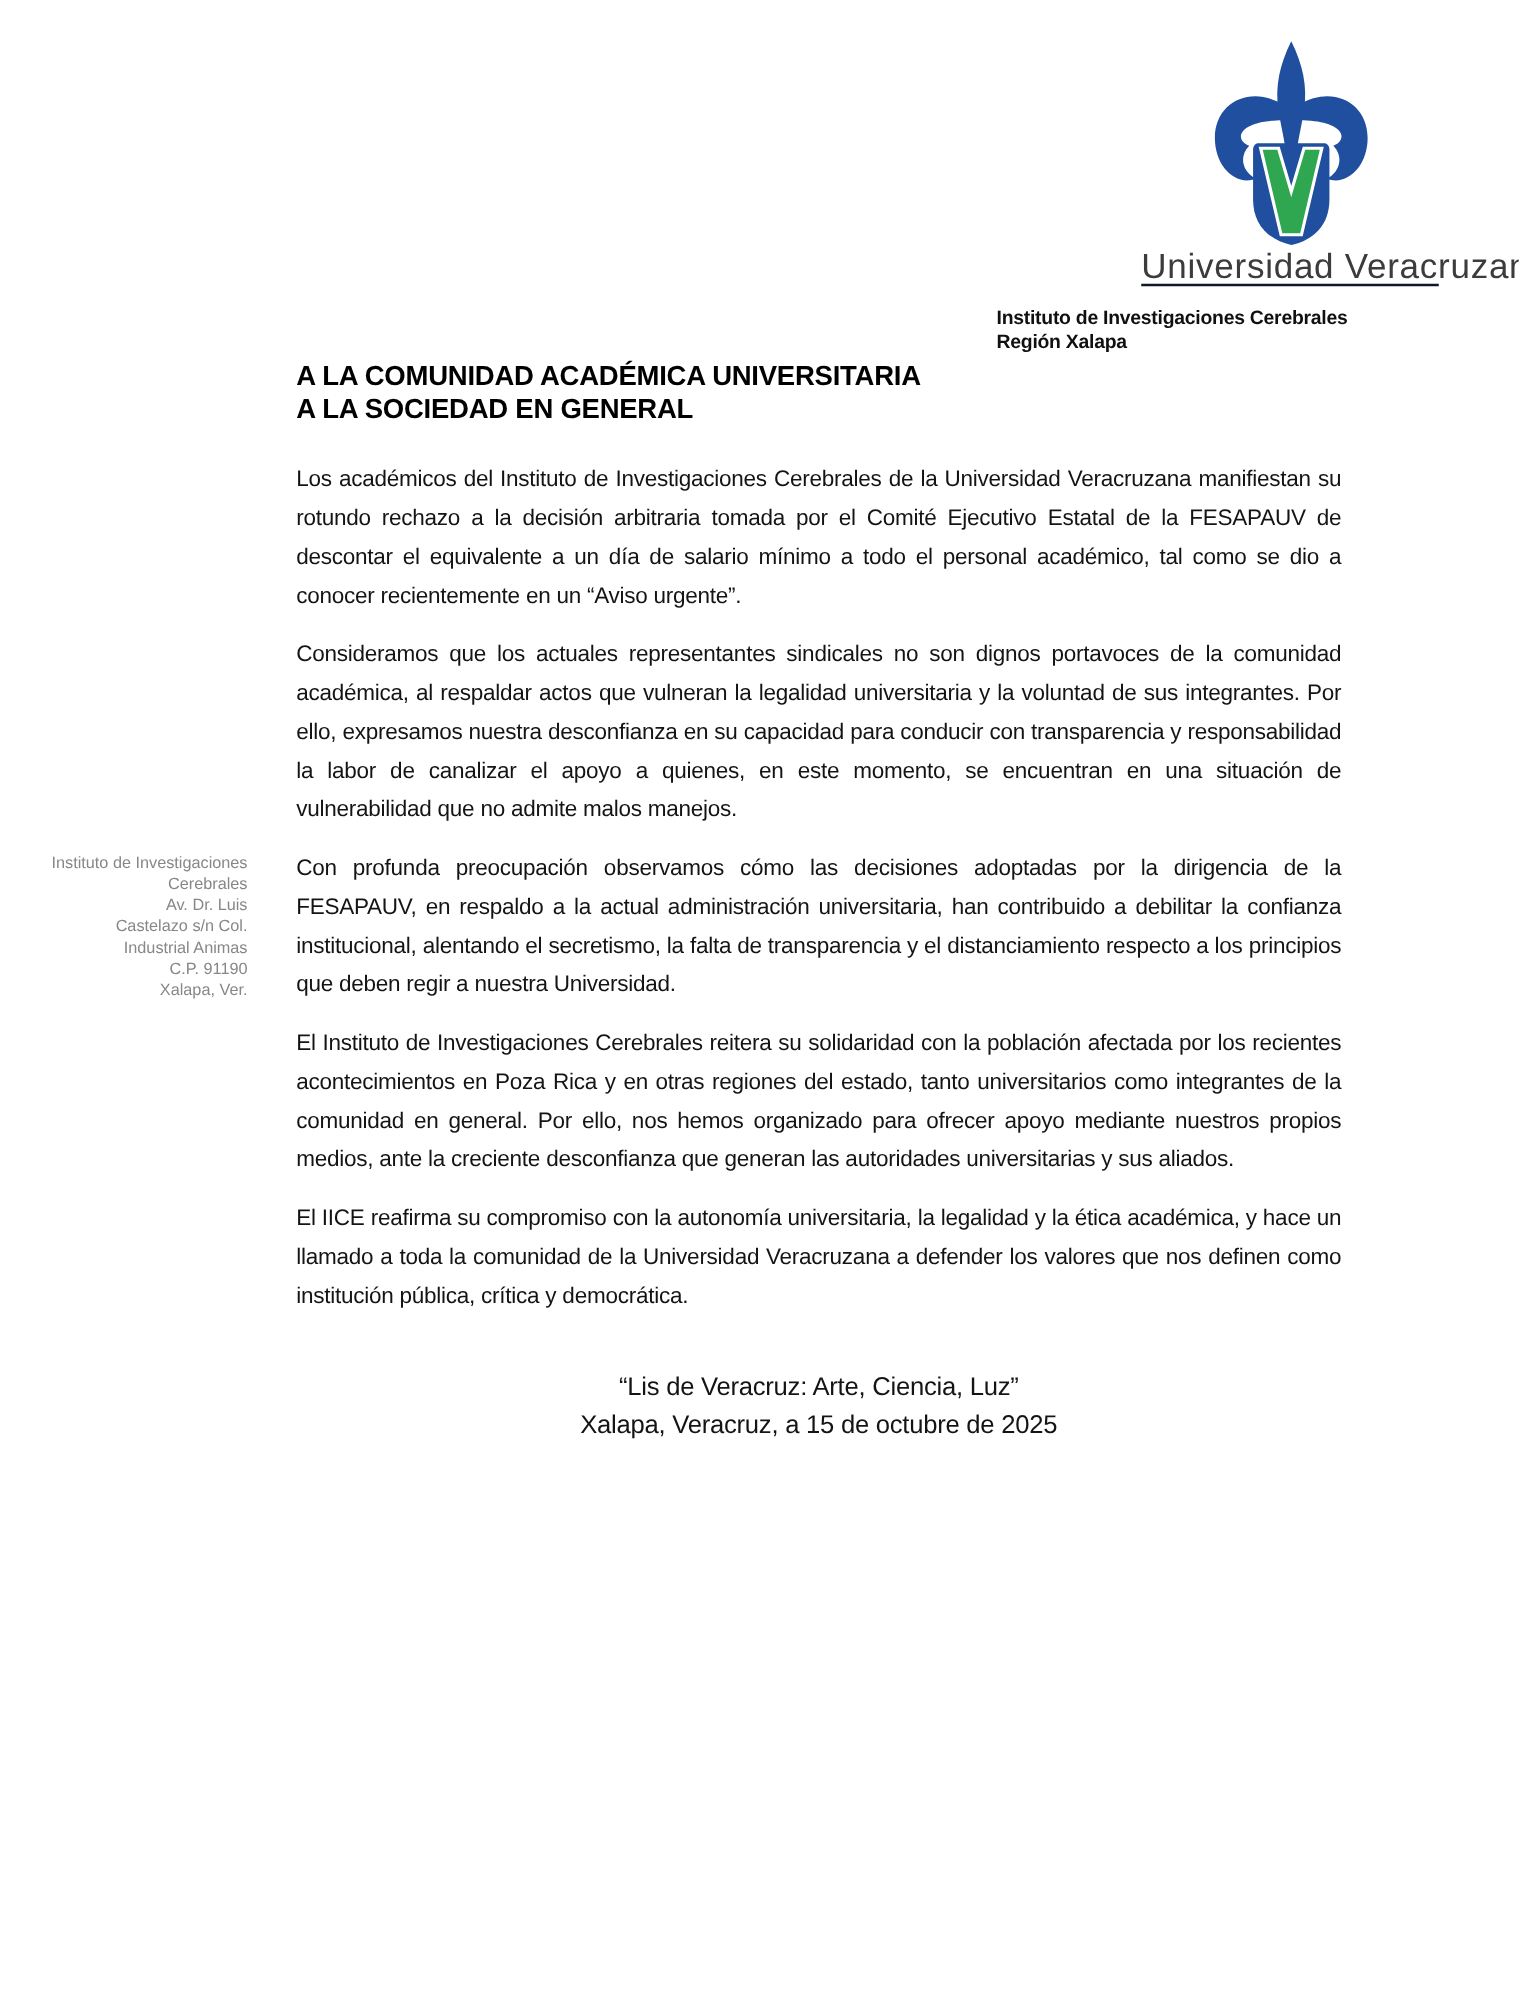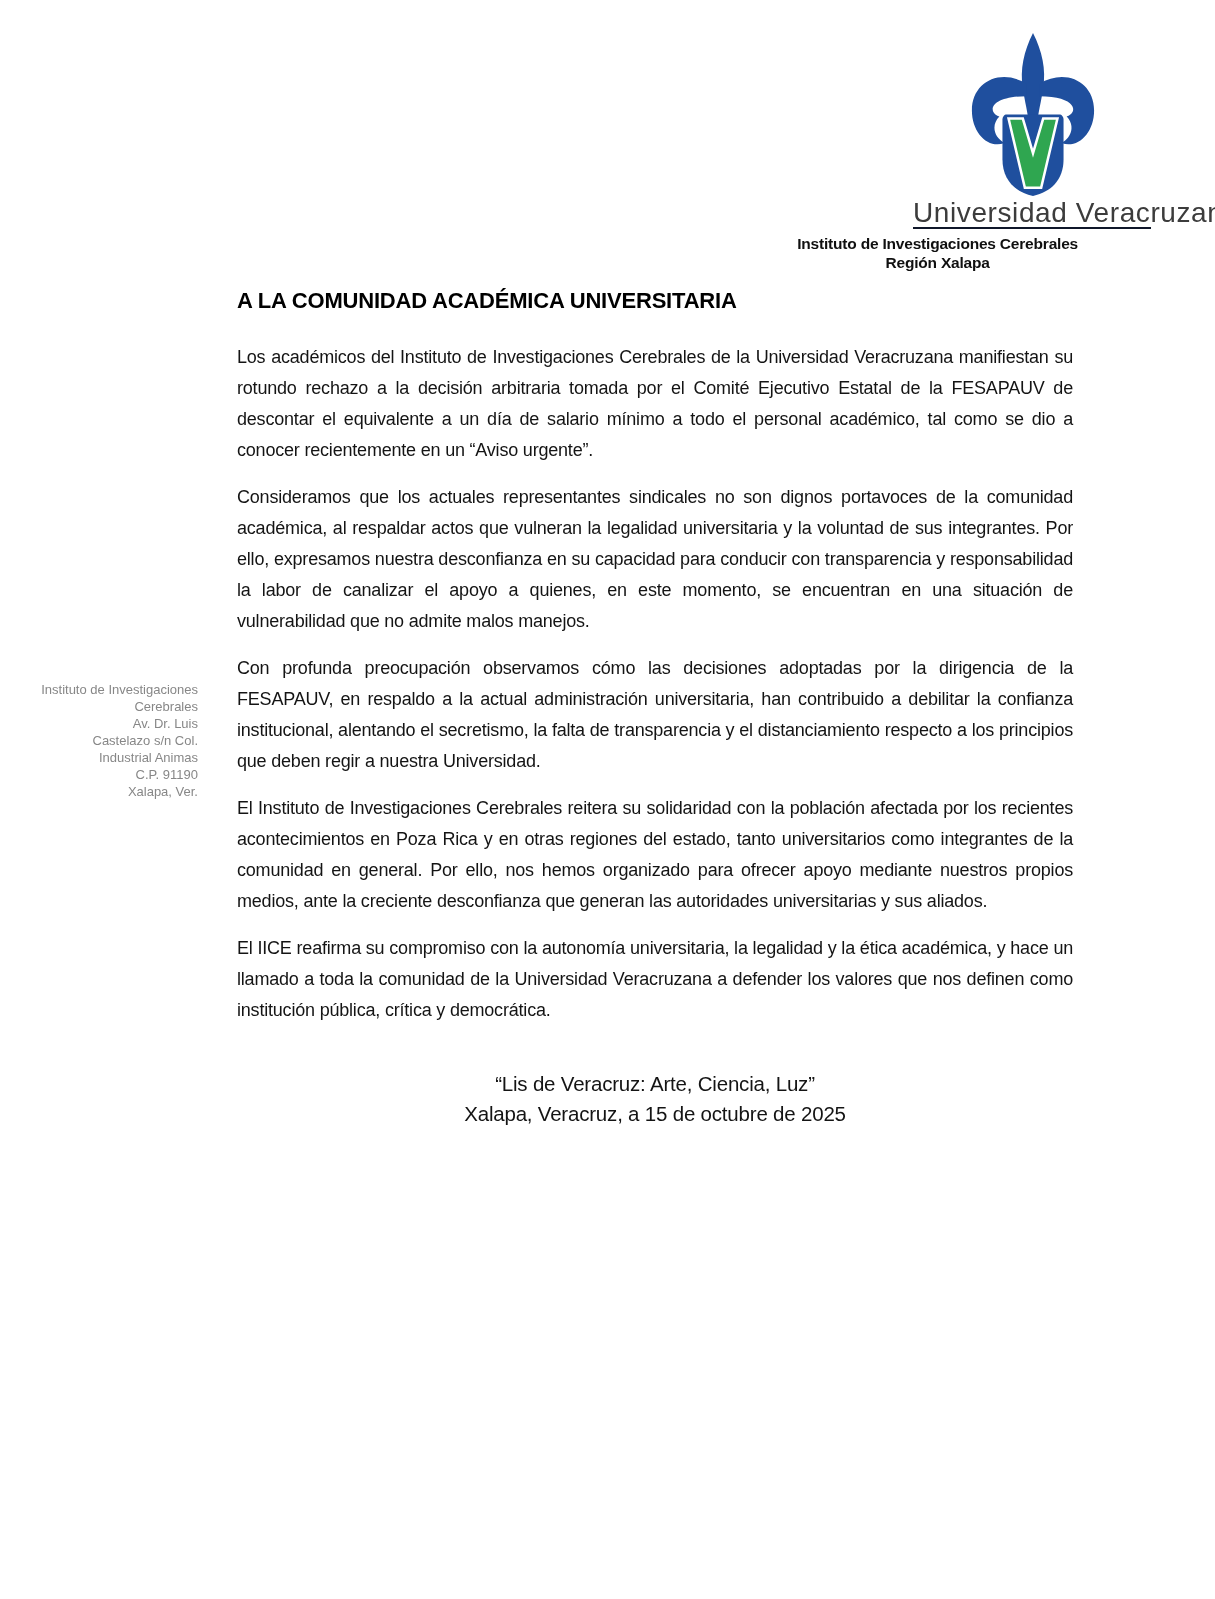--- a/index.html
+++ b/index.html
@@ -31,22 +31,22 @@
     line-height: 24px;
     letter-spacing: 0.6px;
     color: #3c3c3c;
     padding-bottom: 2px;
     border-bottom: 2px solid #0f172a;
     white-space: nowrap;
   }
   .institute-block {
     position: absolute;
     right: 137px;
-    top: 235px;
-    text-align: center;
+    top: 246px;
+    text-align: left;
     font-weight: bold;
     font-size: 15.5px;
     line-height: 18.5px;
     color: #101010;
     letter-spacing: -0.2px;
   }
 
   
   .side-info {
     position: absolute;
@@ -129,20 +129,21 @@
     <div>Castelazo s/n Col.</div>
     <div>Industrial Animas</div>
     <div>C.P. 91190</div>
     <div>Xalapa, Ver.</div>
   </div>
 </aside>
 
 <main class="main-col">
   <h1 class="doc-title">
     <div>A LA COMUNIDAD ACADÉMICA UNIVERSITARIA</div>
+    <div>A LA SOCIEDAD EN GENERAL</div>
   </h1>
 
   <p class="body-par">Los académicos del Instituto de Investigaciones Cerebrales de la Universidad Veracruzana manifiestan su rotundo rechazo a la decisión arbitraria tomada por el Comité Ejecutivo Estatal de la FESAPAUV de descontar el equivalente a un día de salario mínimo a todo el personal académico, tal como se dio a conocer recientemente en un “Aviso urgente”.</p>
   <p class="body-par">Consideramos que los actuales representantes sindicales no son dignos portavoces de la comunidad académica, al respaldar actos que vulneran la legalidad universitaria y la voluntad de sus integrantes. Por ello, expresamos nuestra desconfianza en su capacidad para conducir con transparencia y responsabilidad la labor de canalizar el apoyo a quienes, en este momento, se encuentran en una situación de vulnerabilidad que no admite malos manejos.</p>
   <p class="body-par">Con profunda preocupación observamos cómo las decisiones adoptadas por la dirigencia de la FESAPAUV, en respaldo a la actual administración universitaria, han contribuido a debilitar la confianza institucional, alentando el secretismo, la falta de transparencia y el distanciamiento respecto a los principios que deben regir a nuestra Universidad.</p>
   <p class="body-par">El Instituto de Investigaciones Cerebrales reitera su solidaridad con la población afectada por los recientes acontecimientos en Poza Rica y en otras regiones del estado, tanto universitarios como integrantes de la comunidad en general. Por ello, nos hemos organizado para ofrecer apoyo mediante nuestros propios medios, ante la creciente desconfianza que generan las autoridades universitarias y sus aliados.</p>
   <p class="body-par">El IICE reafirma su compromiso con la autonomía universitaria, la legalidad y la ética académica, y hace un llamado a toda la comunidad de la Universidad Veracruzana a defender los valores que nos definen como institución pública, crítica y democrática.</p>
 
   <div class="closing">
     <div>“Lis de Veracruz: Arte, Ciencia, Luz”</div>

